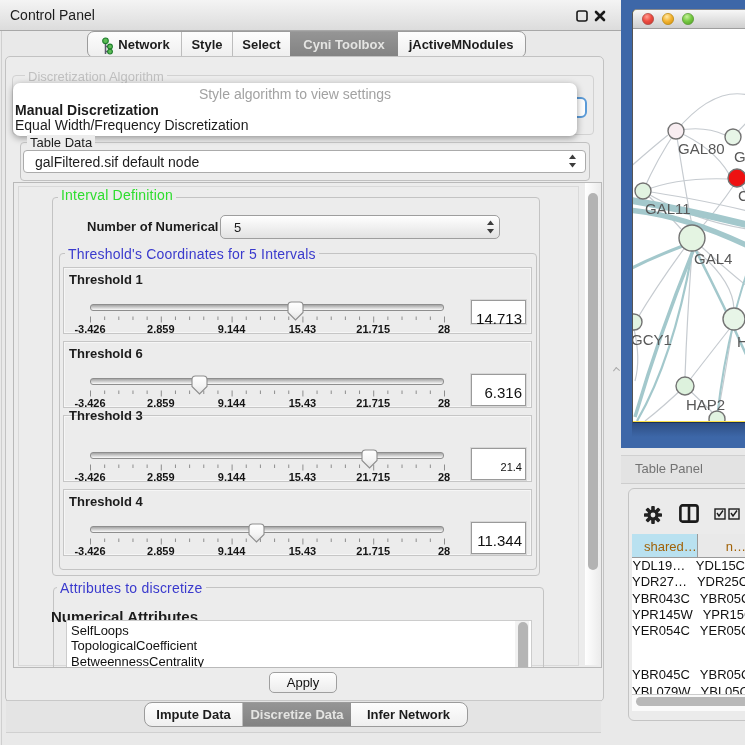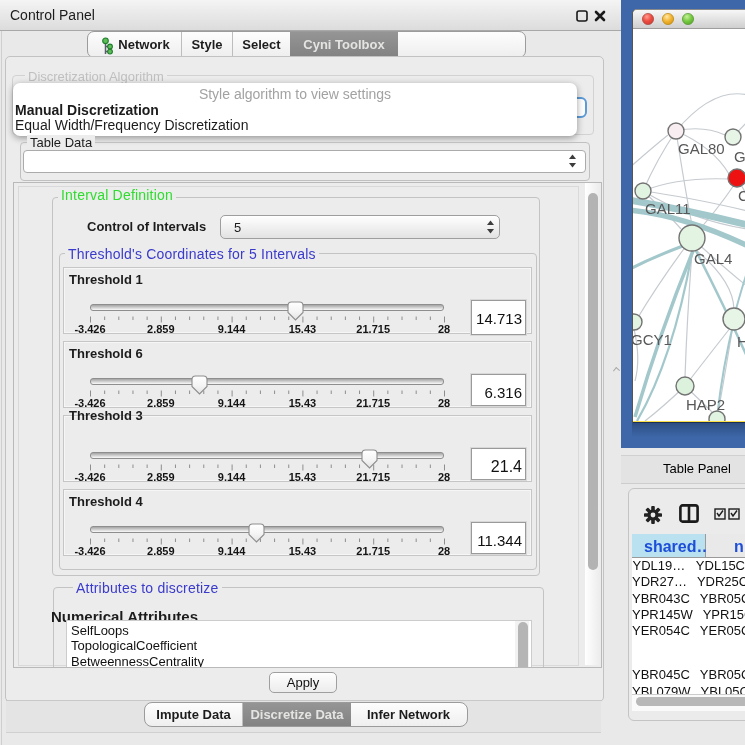--- a/index.html
+++ b/index.html
@@ -39,50 +39,54 @@
       </div>
   <div style="width:50px;display:flex;align-items:center;justify-content:center;border-right:1px solid #bdbdbd;">
         <span class="t13 b">Style</span>
       </div>
   <div style="width:57px;display:flex;align-items:center;justify-content:center;">
         <span class="t13 b">Select</span>
       </div>
   <div style="width:108px;display:flex;align-items:center;justify-content:center;background:linear-gradient(#959595,#828282);">
         <span class="t13 b" style="color:#e4e4e2;">Cyni Toolbox</span>
       </div>
+  <div style="width:126px;display:flex;align-items:center;justify-content:center;">
+        <span class="t13 b">jActiveMNodules</span>
+      </div>
 </div>
 
 <div class="abs" style="left:1px;top:31px;width:1px;height:714px;background:#cfcfcf;"></div>
 <div class="abs" style="left:5px;top:56px;width:597px;height:644px;background:#ececec;
   border:1px solid #c2c2c2;border-radius:5px;"></div>
 
 <div class="grp" style="left:12px;top:75px;width:580px;height:58px;border-color:#d2d2d2;"></div>
 <div class="abs" style="left:25px;top:69px;font-size:13px;color:#c0c0c0;background:#ececec;padding:0 3px;">Discretization Algorithm</div>
 <div class="abs" style="left:558px;top:97px;width:29px;height:21px;background:#fff;border:2.5px solid #5b9bd8;border-radius:6px;box-sizing:border-box;"></div>
 
 <div class="abs" style="left:13px;top:83px;width:564px;height:53px;background:#ffffff;
   border-radius:7px;box-shadow:0 2px 7px rgba(0,0,0,0.38);"></div>
 <div class="abs" style="left:13px;top:86px;width:564px;text-align:center;font-size:14px;color:#a2a2a2;">Style algorithm to view settings</div>
 <div class="abs b" style="left:15px;top:102px;font-size:14px;color:#1c1c1c;">Manual Discretization</div>
 <div class="abs" style="left:15px;top:117px;font-size:14px;color:#1c1c1c;">Equal Width/Frequency Discretization</div>
 
 <div class="grp" style="left:20px;top:142px;width:568px;height:37px;"></div>
 <div class="abs t13" style="left:27px;top:135px;background:#ececec;padding:0 3px;">Table Data</div>
 <div class="combo" style="left:23px;top:150px;width:561px;height:21px;"></div>
+<div class="abs" style="left:35px;top:154px;font-size:14px;color:#1c1c1c;">galFiltered.sif default node</div>
 <svg class="abs" style="left:568px;top:154px;" width="9" height="14" viewBox="0 0 9 14">
   <path d="M4.5 0.5 L8 5 L1 5 Z" fill="#3c3c3c"></path>
       <path d="M4.5 13.5 L8 9 L1 9 Z" fill="#3c3c3c"></path>
 </svg>
 
 <div class="abs" style="left:13px;top:182px;width:587px;height:484px;border:1px solid #b9b9b9;background:#ececec;overflow:hidden;" id="scrollpane">
   <div class="abs" style="left:-14px;top:-183px;width:745px;height:745px;">
     <div class="abs" style="left:18px;top:186px;width:559px;height:478px;border:1px solid #d9d9d9;background:#ececec;"></div>
     <div class="grp" style="left:52px;top:197px;width:486px;height:377px;border-color:#c3c3c3;"></div>
     <div class="grptitle" style="left:58px;top:188px;color:#2edd2e;">Interval Definition</div>
-    <div class="abs t13 b" style="left:87px;top:219px;">Control of Intervals</div>
+    <div class="abs t13 b" style="left:87px;top:219px;">Number of Numerical</div>
     <div class="abs" style="left:220px;top:215px;width:280px;height:24px;border:1px solid #9e9e9e;border-radius:5px;background:linear-gradient(#ffffff,#e2e2e2);box-sizing:border-box;"></div>
     <div class="abs t13" style="left:234px;top:220px;">5</div>
     <svg class="abs" style="left:486px;top:220px;" width="9" height="14" viewBox="0 0 9 14">
       <path d="M4.5 0.5 L8 5 L1 5 Z" fill="#3c3c3c"></path>
           <path d="M4.5 13.5 L8 9 L1 9 Z" fill="#3c3c3c"></path>
     </svg>
     <div class="grp" style="left:59px;top:253px;width:476px;height:315px;border-color:#c3c3c3;"></div>
     <div class="grptitle" style="left:65px;top:247px;color:#3a3acd;">Threshold's Coordinates for 5 Intervals</div>
     <div class="abs" style="left:63px;top:267px;width:467px;height:65px;border:1px solid #c6c6c6;box-shadow:inset 0 0 0 1px #f6f6f6;"></div>
     <div class="abs t13 b" style="left:69px;top:272px;">Threshold 1</div>
@@ -124,21 +128,21 @@
     <svg class="abs" style="left:287.1px;top:300.5px;" width="17" height="20" viewBox="0 0 17 20">
 <defs>
             <linearGradient id="th1" x1="0" y1="0" x2="0" y2="1">
               <stop offset="0" stop-color="#ffffff"></stop>
               <stop offset="0.55" stop-color="#f4f4f4"></stop>
               <stop offset="1" stop-color="#e2e2e2"></stop>
             </linearGradient>
           </defs>
 <path d="M1 4.5 Q1 1 4.5 1 L12.5 1 Q16 1 16 4.5 L16 11.5 L8.5 19 L1 11.5 Z" fill="url(#th1)" stroke="#8d8d8d" stroke-width="1.1"></path>
         </svg>
-    <div class="abs" style="left:471px;top:300px;width:55px;height:35px;background:#fff;border:1px solid #9a9a9a;box-shadow:0 0 0 1px #d8d8d8;font-size:15px;color:#111;text-align:right;line-height:36px;padding-right:3px;box-sizing:border-box;">14.713</div>
+    <div class="abs" style="left:471px;top:300px;width:55px;height:24px;background:#fff;border:1px solid #9a9a9a;box-shadow:0 0 0 1px #d8d8d8;font-size:15px;color:#111;text-align:right;line-height:36px;padding-right:3px;box-sizing:border-box;">14.713</div>
     <div class="abs" style="left:63px;top:341px;width:467px;height:65px;border:1px solid #c6c6c6;box-shadow:inset 0 0 0 1px #f6f6f6;"></div>
     <div class="abs t13 b" style="left:69px;top:346px;">Threshold 6</div>
     <div class="abs" style="left:90px;top:378px;width:352px;height:5px;background:linear-gradient(#a4a4a4,#fafafa);border:1px solid #8e8e8e;border-radius:3px;"></div>
     <svg class="abs" style="left:90px;top:390px;" width="356" height="7" viewBox="0 0 356 7">
           <line x1="0.5" y1="0.5" x2="0.5" y2="6.5" stroke="#8e8e8e" stroke-width="1"></line>
           <line x1="14.66" y1="0.5" x2="14.66" y2="4" stroke="#8e8e8e" stroke-width="1"></line>
           <line x1="28.82" y1="0.5" x2="28.82" y2="4" stroke="#8e8e8e" stroke-width="1"></line>
           <line x1="42.98" y1="0.5" x2="42.98" y2="4" stroke="#8e8e8e" stroke-width="1"></line>
           <line x1="57.14" y1="0.5" x2="57.14" y2="4" stroke="#8e8e8e" stroke-width="1"></line>
           <line x1="71.3" y1="0.5" x2="71.3" y2="6.5" stroke="#8e8e8e" stroke-width="1"></line>
@@ -220,21 +224,21 @@
     <svg class="abs" style="left:361.2px;top:448.5px;" width="17" height="20" viewBox="0 0 17 20">
 <defs>
             <linearGradient id="th3" x1="0" y1="0" x2="0" y2="1">
               <stop offset="0" stop-color="#ffffff"></stop>
               <stop offset="0.55" stop-color="#f4f4f4"></stop>
               <stop offset="1" stop-color="#e2e2e2"></stop>
             </linearGradient>
           </defs>
 <path d="M1 4.5 Q1 1 4.5 1 L12.5 1 Q16 1 16 4.5 L16 11.5 L8.5 19 L1 11.5 Z" fill="url(#th3)" stroke="#8d8d8d" stroke-width="1.1"></path>
         </svg>
-    <div class="abs" style="left:471px;top:448px;width:55px;height:32px;background:#fff;border:1px solid #9a9a9a;box-shadow:0 0 0 1px #d8d8d8;font-size:16px;color:#111;text-align:right;line-height:36px;padding-right:3px;box-sizing:border-box;">21.4</div>
+    <div class="abs" style="left:471px;top:448px;width:55px;height:32px;background:#fff;border:1px solid #9a9a9a;box-shadow:0 0 0 1px #d8d8d8;font-size:11px;color:#111;text-align:right;line-height:36px;padding-right:3px;box-sizing:border-box;">21.4</div>
     <div class="abs" style="left:63px;top:489px;width:467px;height:65px;border:1px solid #c6c6c6;box-shadow:inset 0 0 0 1px #f6f6f6;"></div>
     <div class="abs t13 b" style="left:69px;top:494px;">Threshold 4</div>
     <div class="abs" style="left:90px;top:526px;width:352px;height:5px;background:linear-gradient(#a4a4a4,#fafafa);border:1px solid #8e8e8e;border-radius:3px;"></div>
     <svg class="abs" style="left:90px;top:538px;" width="356" height="7" viewBox="0 0 356 7">
           <line x1="0.5" y1="0.5" x2="0.5" y2="6.5" stroke="#8e8e8e" stroke-width="1"></line>
           <line x1="14.66" y1="0.5" x2="14.66" y2="4" stroke="#8e8e8e" stroke-width="1"></line>
           <line x1="28.82" y1="0.5" x2="28.82" y2="4" stroke="#8e8e8e" stroke-width="1"></line>
           <line x1="42.98" y1="0.5" x2="42.98" y2="4" stroke="#8e8e8e" stroke-width="1"></line>
           <line x1="57.14" y1="0.5" x2="57.14" y2="4" stroke="#8e8e8e" stroke-width="1"></line>
           <line x1="71.3" y1="0.5" x2="71.3" y2="6.5" stroke="#8e8e8e" stroke-width="1"></line>
@@ -270,21 +274,21 @@
             <linearGradient id="th4" x1="0" y1="0" x2="0" y2="1">
               <stop offset="0" stop-color="#ffffff"></stop>
               <stop offset="0.55" stop-color="#f4f4f4"></stop>
               <stop offset="1" stop-color="#e2e2e2"></stop>
             </linearGradient>
           </defs>
 <path d="M1 4.5 Q1 1 4.5 1 L12.5 1 Q16 1 16 4.5 L16 11.5 L8.5 19 L1 11.5 Z" fill="url(#th4)" stroke="#8d8d8d" stroke-width="1.1"></path>
         </svg>
     <div class="abs" style="left:471px;top:522px;width:55px;height:32px;background:#fff;border:1px solid #9a9a9a;box-shadow:0 0 0 1px #d8d8d8;font-size:15px;color:#111;text-align:right;line-height:36px;padding-right:3px;box-sizing:border-box;">11.344</div>
     <div class="grp" style="left:53px;top:587px;width:489px;height:120px;border-color:#c3c3c3;"></div>
-    <div class="grptitle" style="left:73px;top:581px;color:#3a3acd;">Attributes to discretize</div>
+    <div class="grptitle" style="left:57px;top:581px;color:#3a3acd;">Attributes to discretize</div>
     <div class="abs b" style="left:51px;top:608px;font-size:15px;color:#1c1c1c;">Numerical Attributes</div>
     <div class="abs" style="left:66px;top:620px;width:464px;height:80px;background:#ffffff;border:1px solid #cccccc;"></div>
     <div class="abs" style="left:71px;top:623px;font-size:13px;color:#111;line-height:15.3px;">SelfLoops<br>TopologicalCoefficient<br>BetweennessCentrality<br>NeighborhoodConnectivity</div>
     <div class="abs" style="left:515px;top:621px;width:14px;height:78px;background:#f2f2f2;"></div>
     <div class="abs" style="left:517.5px;top:622px;width:10px;height:76px;background:#b5b5b5;border-radius:5px;"></div>
   </div>
 </div>
 
 <div class="abs" style="left:585px;top:183px;width:15px;height:482px;background:linear-gradient(90deg,#ffffff,#ececec);"></div>
 <div class="abs" style="left:588px;top:193px;width:10px;height:377px;background:#b3b3b3;border-radius:5px;"></div>
@@ -395,21 +399,21 @@
       <text x="53" y="381">HAP2</text>
     </g>
   </svg>
   </div>
 </div>
 
 <div class="abs" style="left:632px;top:423px;width:113px;height:14px;background:linear-gradient(#2e4e83,#3d67a8);"></div>
 
 <div class="abs" style="left:621px;top:448px;width:124px;height:297px;background:#e9e9e9;"></div>
 <div class="abs" style="left:621px;top:455px;width:124px;height:27px;background:#e3e3e3;border-top:1px solid #d0d0d0;border-bottom:1px solid #cdcdcd;"></div>
-<div class="abs t13" style="left:635px;top:461px;color:#000000;margin-left:28px;">Table Panel</div>
+<div class="abs t13" style="left:635px;top:461px;color:#737373;">Table Panel</div>
 
 <div class="abs" style="left:628px;top:488px;width:121px;height:231px;background:#ebebeb;border:1px solid #c4c4c4;border-radius:6px;"></div>
 
 <svg class="abs" style="left:644px;top:506px;" width="18" height="18" viewBox="-9 -9 18 18">
   <g fill="#232323">
     <circle r="5.6"></circle>
     <g>
           <rect x="-1.8" y="-9" width="3.6" height="5" rx="0.9"></rect>
         </g>
     <g transform="rotate(45)">
@@ -441,21 +445,21 @@
   <line x1="10" y1="2" x2="10" y2="17" stroke="#1a1a1a" stroke-width="2.6"></line>
 </svg>
 <svg class="abs" style="left:714px;top:508px;" width="26" height="12" viewBox="0 0 26 12">
   <rect x="1" y="1" width="10" height="10" fill="none" stroke="#1e1e1e" stroke-width="1.4"></rect>
   <path d="M3 5 L5 8 L9 2.5" stroke="#1e1e1e" stroke-width="1.4" fill="none"></path>
   <rect x="15" y="1" width="10" height="10" fill="none" stroke="#1e1e1e" stroke-width="1.4"></rect>
   <path d="M17 5 L19 8 L23 2.5" stroke="#1e1e1e" stroke-width="1.4" fill="none"></path>
 </svg>
 
 <div class="abs" style="left:632px;top:534px;width:113px;height:160px;background:#fff;overflow:hidden;">
-  <div style="display:flex;height:23px;border-bottom:1px solid #9a9a9a;font-size:16px;color:#1d4ed8;font-weight:bold;">
+  <div style="display:flex;height:23px;border-bottom:1px solid #9a9a9a;font-size:13px;color:#a16207;">
     <div style="width:74px;background:#b9e1f0;border-right:1px solid #9a9a9a;text-align:center;line-height:25px;padding-left:12px;box-sizing:border-box;">shared…</div>
     <div style="flex:1;background:#e9e9e9;line-height:25px;padding-left:28px;">n…</div>
   </div>
   <div id="rows" style="font-size:13px;color:#111;">
   <div style="display:flex;height:16.3px;line-height:16.3px;">
           <div style="width:74px;text-align:center;">YDL19…</div>
           <div style="flex:1;padding-left:10px;">YDL15C</div>
         </div>
   <div style="display:flex;height:16.3px;line-height:16.3px;">
           <div style="width:74px;text-align:center;">YDR27…</div>

